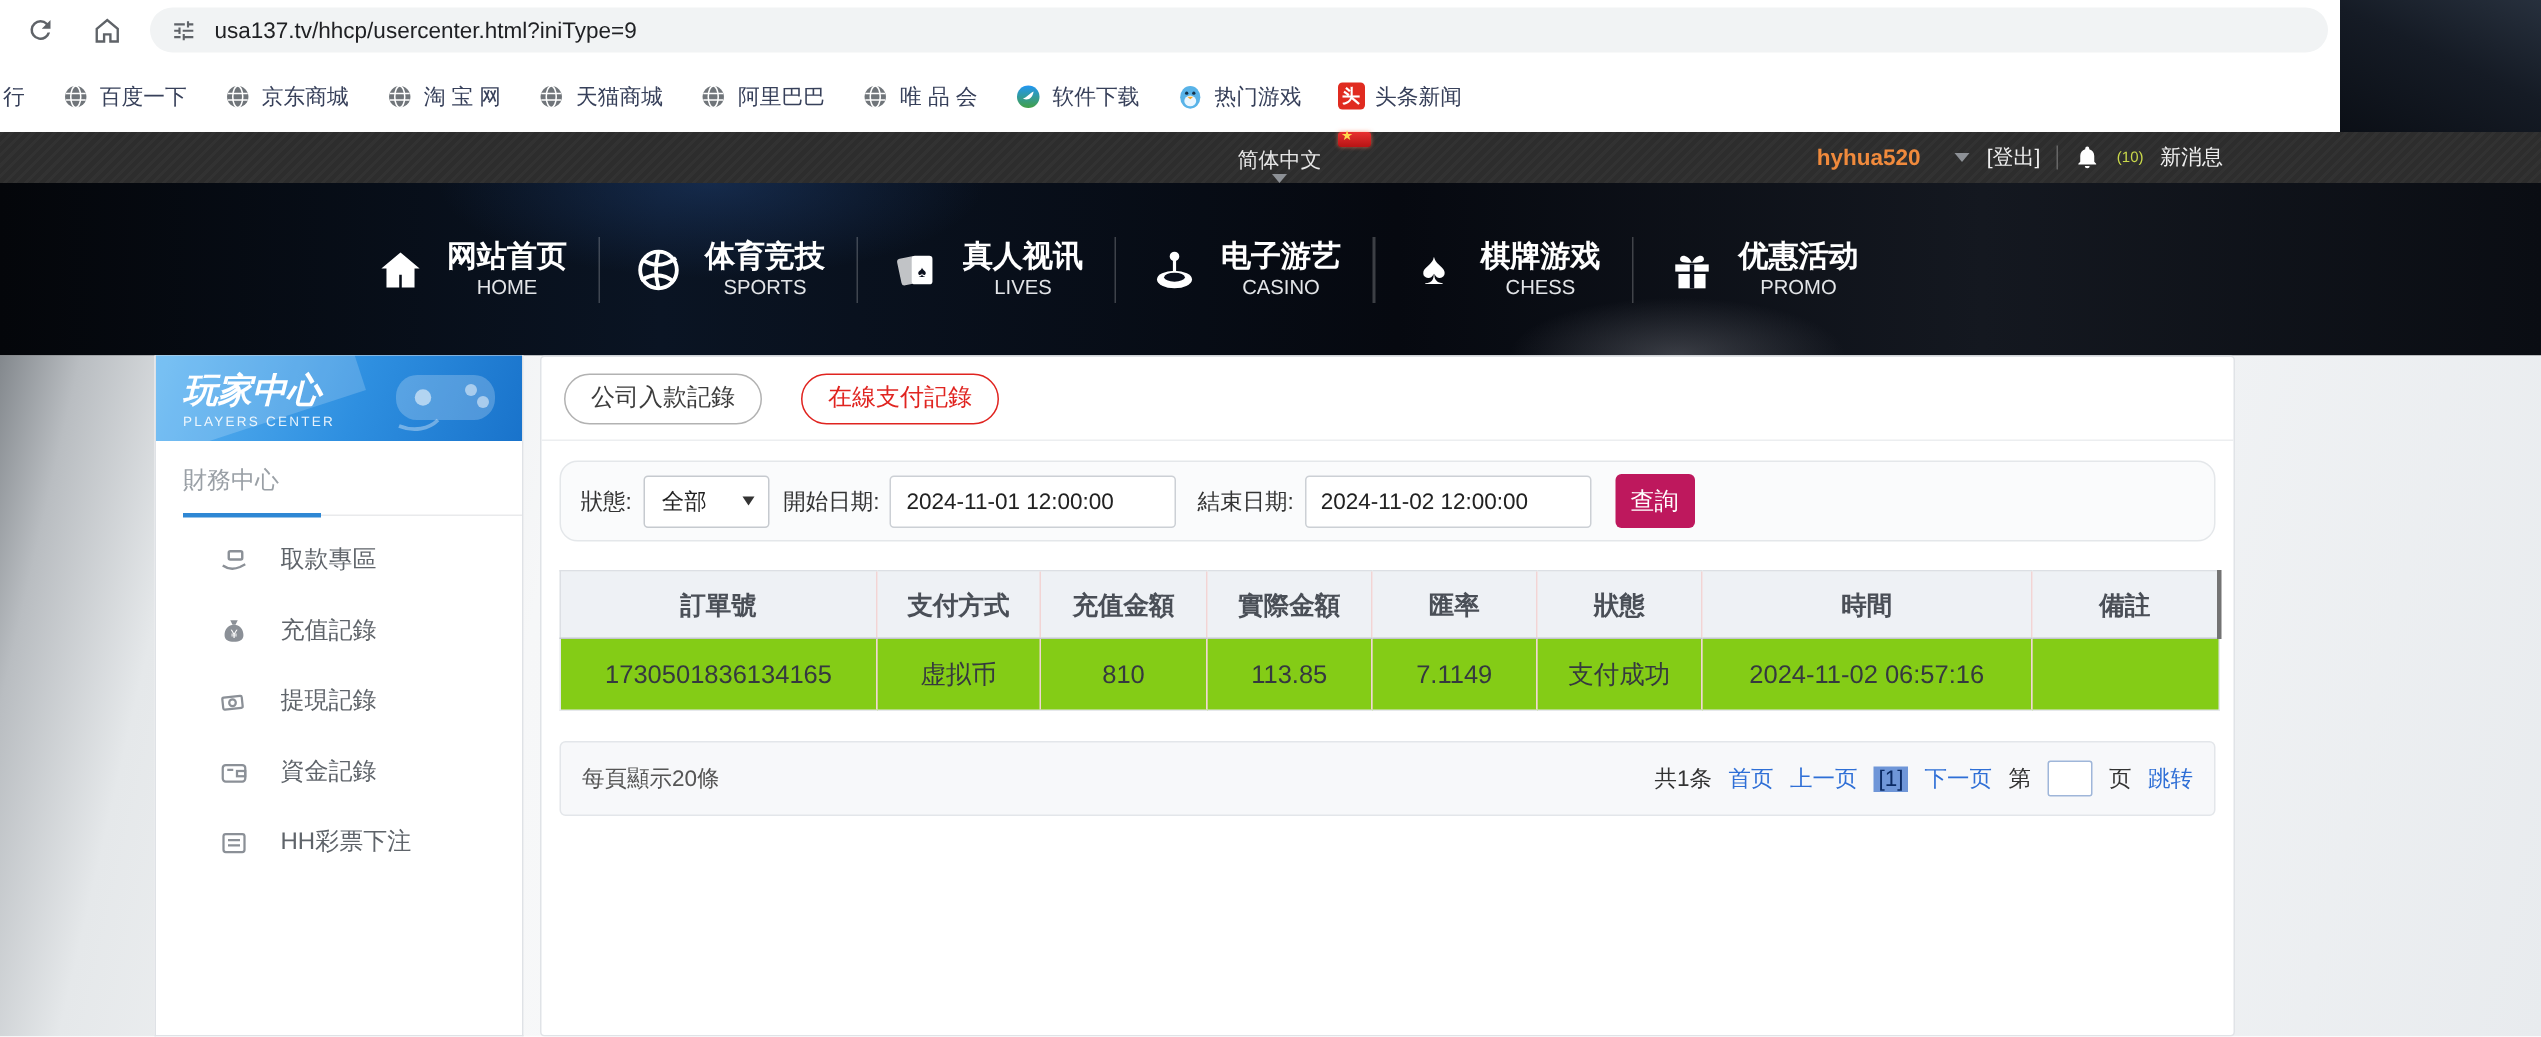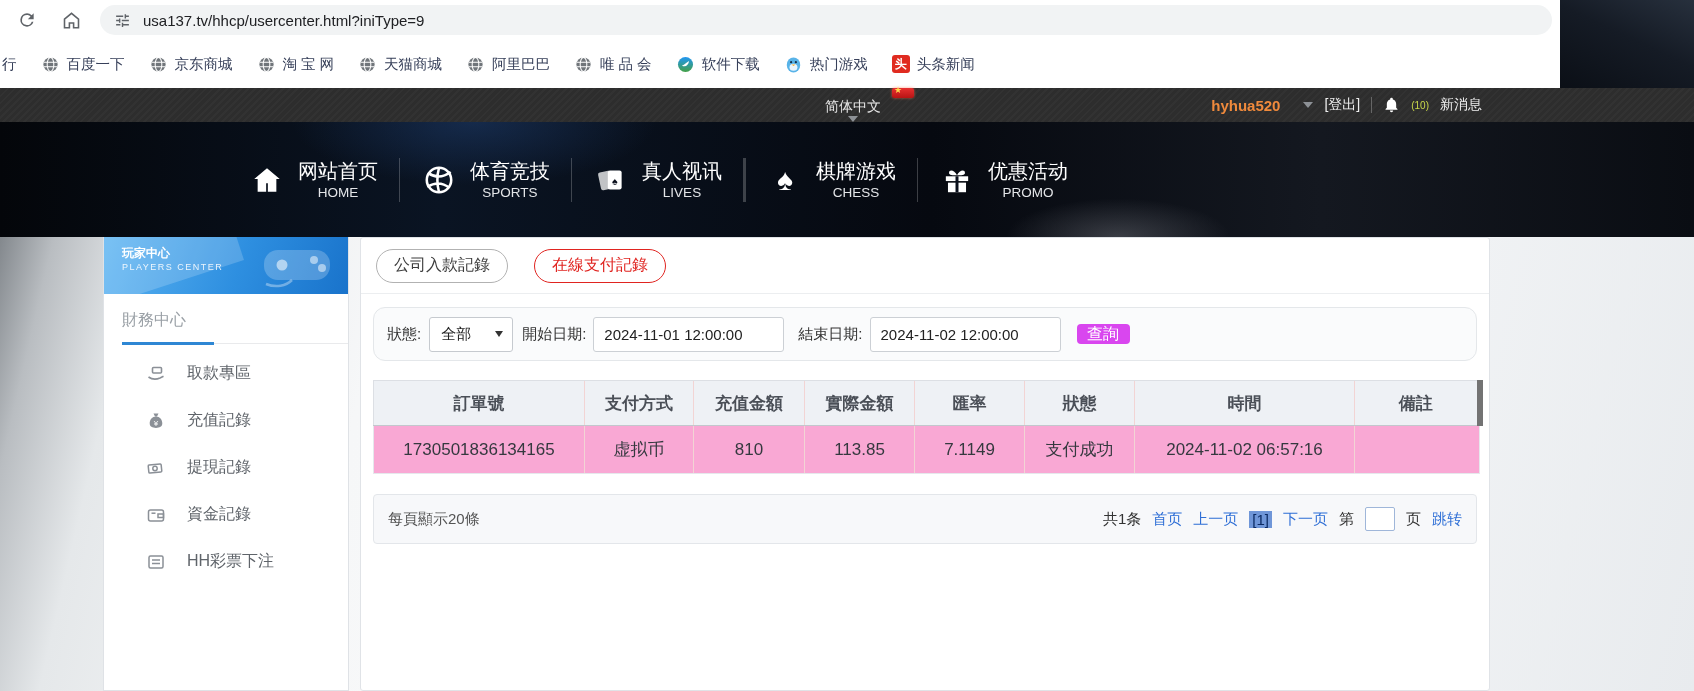--- a/index.html
+++ b/index.html
@@ -51,36 +51,36 @@
   .main-nav { position:absolute; top:122px; left:0; width:1694px; height:115px;
     background:
       radial-gradient(160px 55px at 66% 100%, rgba(150,152,160,.33), transparent 70%),
       radial-gradient(260px 90px at 28% 0%, rgba(35,70,125,.45), transparent 70%),
       linear-gradient(90deg,#04060a 0%,#0a1423 26%,#060910 55%,#141820 78%,#0a0d13 100%);
     display:flex; align-items:center; padding-left:228px; }
   .nav-item { display:flex; align-items:center; gap:13px; padding:0 21px; cursor:pointer; }
   .nav-sep { width:1px; height:44px; background:rgba(255,255,255,.22); }
   .nav-ico { width:36px; height:36px; display:flex; align-items:center; justify-content:center; }
   .nav-txt { text-align:center; }
-  .nav-zh { color:#fff; font-size:20px; font-weight:normal; white-space:nowrap; line-height:24px; }
+  .nav-zh { color:#fff; font-size:20px; font-weight:bold; white-space:nowrap; line-height:24px; }
   .nav-en { color:#e3e5e8; font-size:13.5px; line-height:17px; }
   .spade-glyph { color:#fff; font-size:30px; line-height:30px; }
 
   
   .content { position:absolute; top:237px; left:0; width:1694px; height:454px;
     background:linear-gradient(103deg,#83888d 0%,#b9bdc1 3%,#e5e8ea 8%,#f6f7f8 22%,#fcfdfd 55%,#f0f2f4 82%,#e8ebee 100%); }
 
   
   .sidebar { position:absolute; left:103px; top:0; width:246px; height:454px; background:#fff;
     border:1px solid #dfe2e6; border-top:none; }
   .sb-head { height:57px; background:linear-gradient(110deg,#5cb4f2 0%,#2e8fe0 55%,#1973cb 100%);
     position:relative; padding:8px 0 0 18px; overflow:hidden; }
   .sb-head::before { content:""; position:absolute; left:-30px; top:-40px; width:160px; height:90px;
     background:rgba(255,255,255,.18); transform:rotate(-18deg); }
-  .sb-title-zh { color:#fff; font-size:12px; font-weight:bold; position:relative; }
+  .sb-title-zh { color:#fff; font-size:23px; font-weight:bold; position:relative;font-style:italic; }
   .sb-title-en { color:rgba(255,255,255,.88); font-size:9px; letter-spacing:1.5px; position:relative; }
   .sb-gamepad { position:absolute; right:8px; top:5px; }
   .sb-section { padding:16px 18px 0; }
   .sb-section-label { color:#9aa0a6; font-size:16px; }
   .sb-underline { margin-top:11px; height:3px; position:relative; }
   .sb-underline .full { position:absolute; left:0; right:-18px; top:1px; height:1px; background:#e9eaec; }
   .sb-underline .blue { position:absolute; left:0; top:0; width:92px; height:3px; background:#2e87d4; }
   .sb-menu { margin-top:5px; }
   .sb-item { height:47px; display:flex; align-items:center; padding-left:42px; position:relative; cursor:pointer; }
   .sb-item .ico { width:20px; height:20px; margin-right:21px; display:flex; align-items:center; justify-content:center; }
@@ -104,30 +104,30 @@
   .f-label { font-size:15px; color:#333; white-space:nowrap; }
   .f-select { width:84px; height:35px; border:1px solid #c6cacf; border-radius:3px; background:#fff;
     margin:0 9px 0 8px; display:flex; align-items:center; justify-content:space-between;
     padding:0 9px 0 11px; cursor:pointer; }
   .f-select .val { font-size:15px; color:#222; }
   .f-select .sel-caret { width:0; height:0; border-left:4.5px solid transparent; border-right:4.5px solid transparent;
     border-top:6px solid #333; }
   .f-input { width:191px; height:35px; border:1px solid #ccd0d5; border-radius:3px; background:#fff;
     font-size:15px; color:#222; padding:0 10px; margin:0 14px 0 7px;
     font-family:"Liberation Sans","DejaVu Sans",sans-serif; }
-  .f-btn { width:53px; height:20px; background:#d946ef; border:none; border-radius:4px; color:#fff;
+  .f-btn { width:53px; height:36px; background:#be185d; border:none; border-radius:4px; color:#fff;
     font-size:16px; cursor:pointer; margin-left:2px;
     font-family:"Liberation Sans","DejaVu Sans",sans-serif; }
 
   .orders-table { margin:19px 12px 0; border-collapse:collapse; width:1106px; table-layout:fixed; }
   .orders-table th { height:45px; background:#eef1f5; font-size:17px; font-weight:bold; color:#4a4f57;
     border-left:1px solid #f2d4d4; border-top:1px solid #dcdfe4; border-bottom:1px solid #c3c7cd; }
   .orders-table th:first-child { border-left:1px solid #dcdfe4; }
-  .orders-table th:last-child { border-right:6px solid #737373; }
-  .orders-table td { height:48px; background:#f9a8d4; font-size:17px; color:#35393f; text-align:center;
+  .orders-table th:last-child { border-right:3px solid #737373; }
+  .orders-table td { height:48px; background:#84cc16; font-size:17px; color:#35393f; text-align:center;
     border-left:1px solid #f2d4d4; border-bottom:1px solid #e6e8ec; }
   .orders-table td:first-child { border-left:1px solid #e6e8ec; }
   .orders-table td:last-child { border-right:1px solid #e6e8ec; }
 
   .page-bar { margin:20px 12px 0; height:50px; background:#f7f8fa; border:1px solid #e3e6ea;
     border-radius:4px; display:flex; align-items:center; justify-content:space-between; padding:0 14px; }
   .pg-left { font-size:15px; color:#555; }
   .pg-right { display:flex; align-items:center; gap:11px; font-size:15px; }
   .pg-total { color:#333; }
   .pg-link { color:#2f6fd6; cursor:pointer; }
@@ -312,20 +312,31 @@
     <span class="nav-ico">
         <svg width="34" height="34" viewBox="0 0 32 32">
           <rect x="5" y="8" width="12" height="17" rx="2" fill="#fff" transform="rotate(-12 11 16)" opacity=".75"></rect>
           <rect x="13" y="7" width="13" height="18" rx="2" fill="#fff"></rect>
           <text x="19.5" y="20.5" font-size="10" text-anchor="middle" fill="#0a0f1c">♠</text>
         </svg>
       </span>
     <span class="nav-txt"><span class="nav-zh">真人视讯</span><br><span class="nav-en">LIVES</span></span>
   </div>
   <span class="nav-sep"></span>
+  <div class="nav-item">
+    <span class="nav-ico">
+        <svg width="34" height="34" viewBox="0 0 32 32">
+          <circle cx="16" cy="7.5" r="3" fill="#fff"></circle>
+          <rect x="15" y="9.5" width="2" height="9" fill="#fff"></rect>
+          <ellipse cx="16" cy="22" rx="11" ry="5.5" fill="#fff"></ellipse>
+          <ellipse cx="16" cy="20.5" rx="6.5" ry="2.8" fill="#0a0f1c"></ellipse>
+        </svg>
+      </span>
+    <span class="nav-txt"><span class="nav-zh">电子游艺</span><br><span class="nav-en">CASINO</span></span>
+  </div>
   <span class="nav-sep"></span>
   <span class="nav-sep"></span>
   <div class="nav-item">
     <span class="nav-ico">
         <span class="spade-glyph">♠</span>
       </span>
     <span class="nav-txt"><span class="nav-zh">棋牌游戏</span><br><span class="nav-en">CHESS</span></span>
   </div>
   <span class="nav-sep"></span>
   <div class="nav-item">

